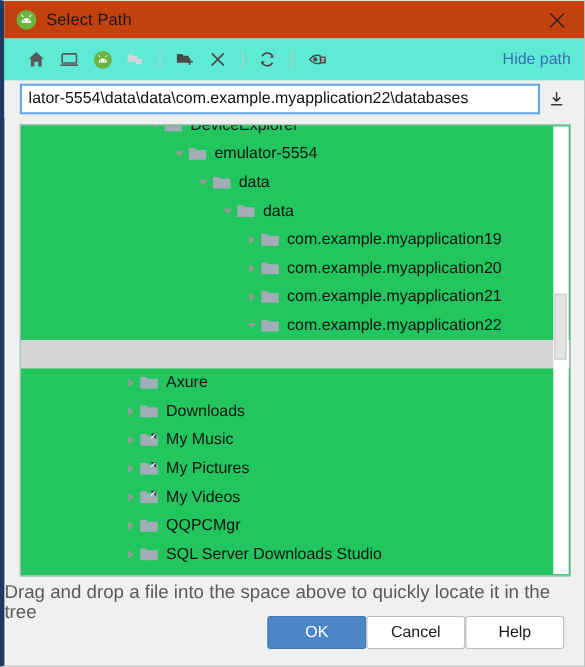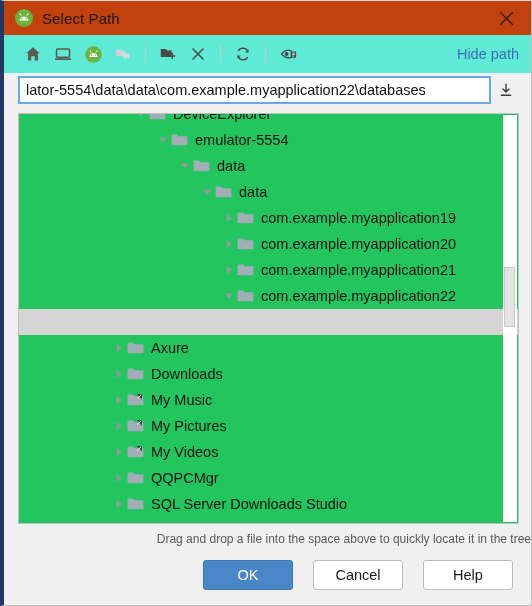--- a/index.html
+++ b/index.html
@@ -80,27 +80,27 @@
   }
   .ficon{width:17px;height:26px;flex:0 0 17px;display:flex;align-items:center;justify-content:center;margin-right:7px;position:relative;}
   .label{font-size:14.5px;color:#131313;line-height:26px;}
 
   
   #sb-track{position:absolute;right:1px;top:1px;width:14px;bottom:1px;background:#ffffff;}
   #sb-thumb{position:absolute;right:2px;width:11px;background:#e3e3e3;border:1px solid #c9c9c9;box-sizing:border-box;}
 
   
   #hint{
-    text-align:right;font-size:12px;color:#5a5a5a;margin-top:6px;
+    text-align:left;font-size:17px;color:#5a5a5a;margin-top:6px;
     height:18px;line-height:18px;
   }
 
   
   #buttons{
-    display:flex;justify-content:flex-end;align-items:flex-end;gap:20px;
+    display:flex;justify-content:flex-end;align-items:flex-end;gap:0;
     padding:12px 18px 0 0;
   }
   .btn{
     height:30px;min-width:90px;box-sizing:border-box;
     display:flex;align-items:center;justify-content:center;
     font-size:14.5px;border-radius:3px;cursor:default;
   }
   .btn.primary{background:#4a86c8;border:1px solid #3f78b6;color:#ffffff;}
   .btn.normal{background:#ffffff;border:1px solid #bcbcbc;color:#1a1a1a;}
 </style>

